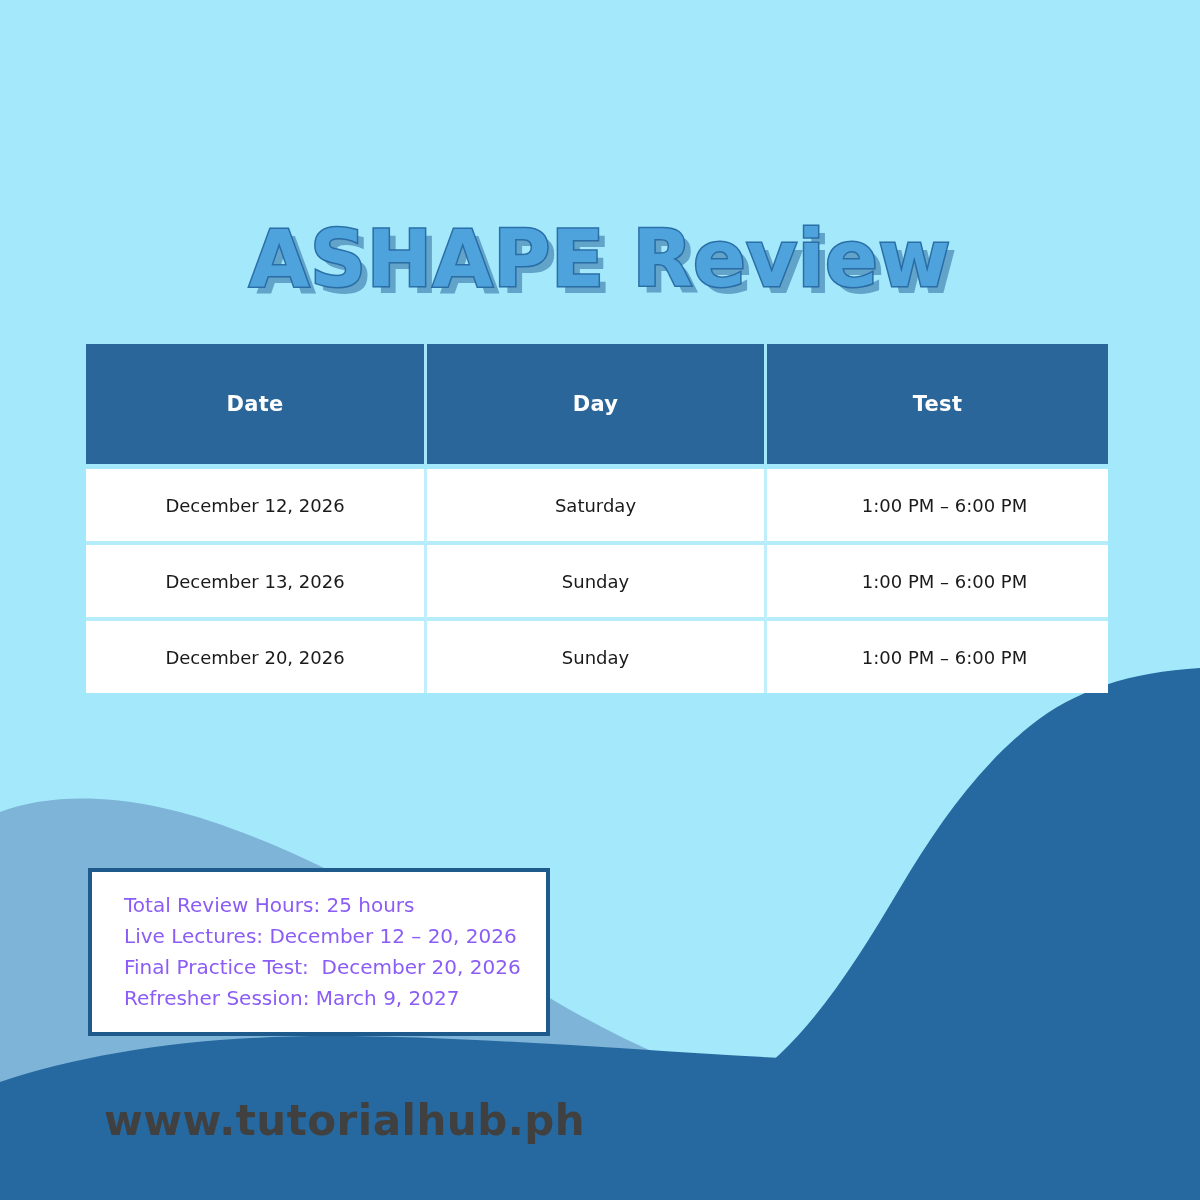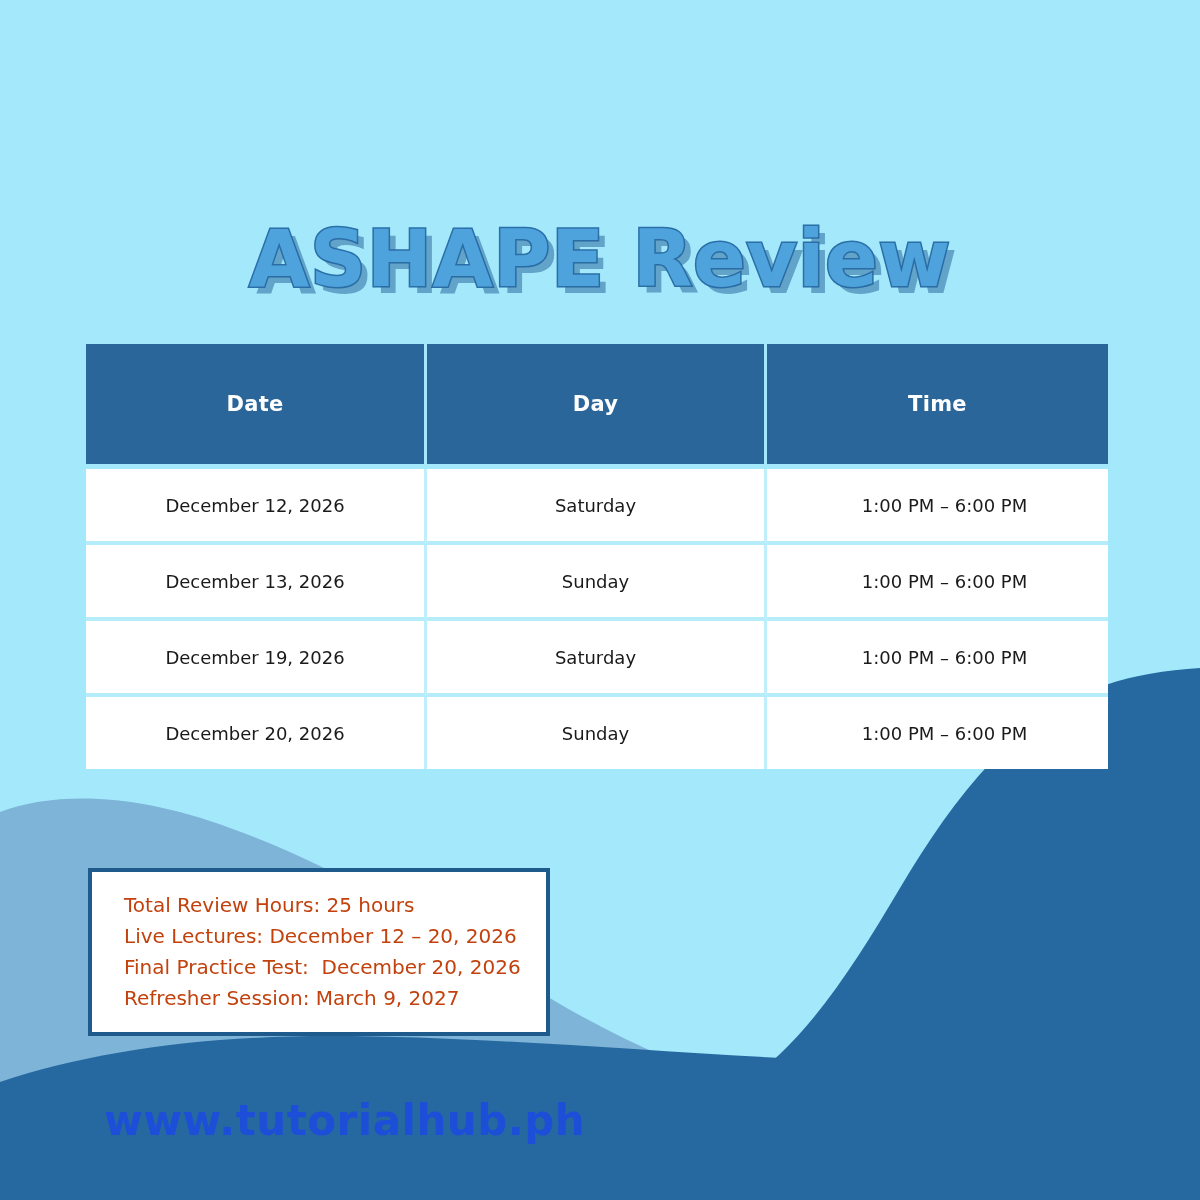--- a/index.html
+++ b/index.html
@@ -104,33 +104,33 @@
     box-sizing: border-box;
     background: #ffffff;
     border: 4px solid #1f5a8c;
     padding: 18px 22px 18px 32px;
     z-index: 7;
   }
   #info-box .info-line {
     font-family: "DejaVu Sans", sans-serif;
     font-size: 20px;
     line-height: 1.55;
-    color: #c2410c;
+    color: #8b5cf6;
     white-space: pre;
   }
   
   #footer-url {
     position: absolute;
     left: 104px;
     top: 1096px;
     font-family: "DejaVu Sans", sans-serif;
     font-weight: bold;
     font-size: 42px;
     letter-spacing: 0.5px;
-    color: #1d4ed8;
+    color: #404040;
     z-index: 8;
   }
 </style>
 </head>
 <body>
 
 <div id="poster">
 
   <svg id="bg-waves" viewBox="0 0 1200 1200" preserveAspectRatio="none" xmlns="http://www.w3.org/2000/svg">
     <rect x="0" y="0" width="1200" height="1200" fill="#a4e9fb"></rect>
@@ -164,52 +164,41 @@
   <table id="schedule-table">
     <colgroup>
       <col class="c1">
         <col class="c2">
         <col class="c3">
     </colgroup>
     <thead>
       <tr>
         <th>Date</th>
         <th>Day</th>
-        <th>Time</th>
+        <th>Test</th>
       </tr>
     </thead>
     <tbody>
       <tr>
         <td>
             <span class="cell-txt">December 12, 2026</span>
           </td>
         <td>
             <span class="cell-txt">Saturday</span>
           </td>
         <td>
             <span class="cell-txt">1:00 PM – 6:00 PM</span>
           </td>
       </tr>
       <tr>
         <td>
             <span class="cell-txt">December 13, 2026</span>
           </td>
         <td>
             <span class="cell-txt">Sunday</span>
-          </td>
-        <td>
-            <span class="cell-txt">1:00 PM – 6:00 PM</span>
-          </td>
-      </tr>
-      <tr>
-        <td>
-            <span class="cell-txt">December 19, 2026</span>
-          </td>
-        <td>
-            <span class="cell-txt">Saturday</span>
           </td>
         <td>
             <span class="cell-txt">1:00 PM – 6:00 PM</span>
           </td>
       </tr>
       <tr>
         <td>
             <span class="cell-txt">December 20, 2026</span>
           </td>
         <td>

